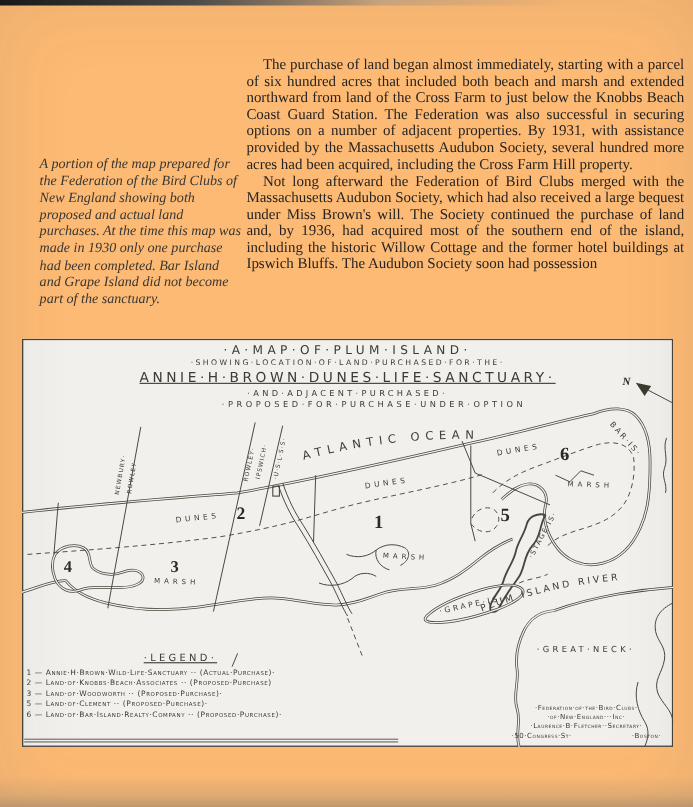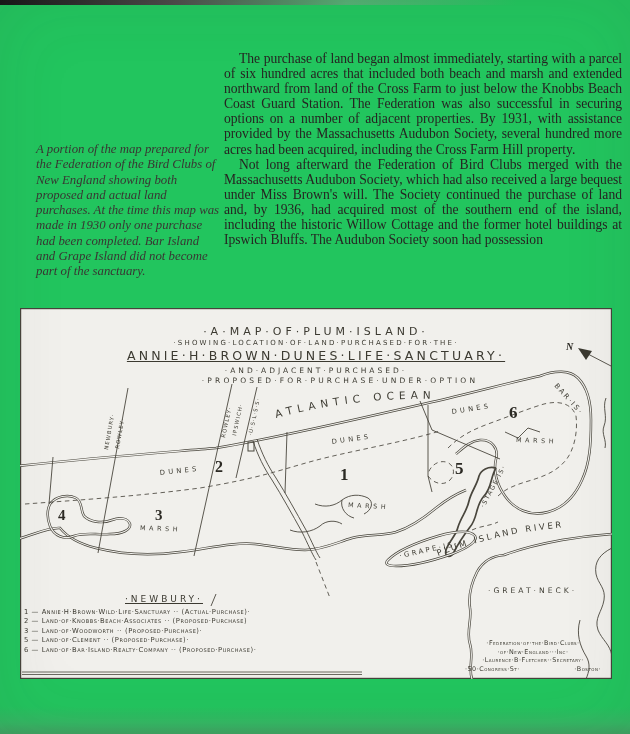--- a/index.html
+++ b/index.html
@@ -1,36 +1,36 @@
 <!DOCTYPE html>
 <html><head>
 <meta charset="utf-8">
 <style>
   html,body{margin:0;padding:0;}
-  .page{position:relative;width:630px;height:734px;background:#22c55e;overflow:hidden;
+  .page{position:relative;width:630px;height:734px;background:#fdba74;overflow:hidden;
         font-family:"Liberation Serif",serif;color:#262422;}
   .page::after{content:"";position:absolute;inset:0;pointer-events:none;
         box-shadow:inset 0 0 70px rgba(60,58,54,0.10);}
   .photo-top{position:absolute;top:0;left:0;width:100%;height:5px;
         background:linear-gradient(90deg,#161616 0%,#4d4c4a 28%,rgba(150,148,143,0.45) 55%,rgba(220,218,212,0) 82%);}
   .photo-bottom{position:absolute;bottom:0;left:0;width:100%;height:28px;
         background:linear-gradient(to bottom,rgba(130,128,124,0) 0%,rgba(130,128,124,0.18) 60%,rgba(110,108,104,0.38) 100%);}
 
   .body-text{position:absolute;left:224px;top:51px;width:398px;
         font-size:13.6px;line-height:15.1px;text-align:justify;}
   .body-text p{margin:0;text-indent:15px;}
 
   .caption{position:absolute;left:36px;top:142px;width:184px;
         font-style:italic;font-size:12.8px;line-height:15.3px;color:#393733;}
 
   .map-figure{position:absolute;left:20px;top:308px;width:592px;height:371px;background:#f1f0ec;}
   .map-figure svg{position:absolute;left:0;top:0;}
 
   .hand{font-family:"DejaVu Sans",sans-serif;color:#3c3a31;}
-  .map-title{position:absolute;left:0;top:18px;width:100%;text-align:center;line-height:1;}
+  .map-title{position:absolute;left:0;top:5px;width:100%;text-align:center;line-height:1;}
   .mt1{font-size:11px;letter-spacing:4px;margin-bottom:3px;}
   .mt2{font-size:7px;letter-spacing:2.2px;margin-bottom:3px;}
   .mt3{font-size:12.5px;letter-spacing:3.2px;margin-bottom:4px;text-decoration:underline;}
   .mt4{font-size:7.5px;letter-spacing:3px;margin-bottom:3px;}
   .mt5{font-size:7.5px;letter-spacing:3.2px;padding-left:48px;}
 
   .legend{position:absolute;left:4px;top:287px;width:350px;line-height:9.6px;}
   .legend-title{font-size:9px;letter-spacing:3px;text-decoration:underline;text-align:center;
         width:220px;margin:0 0 3px 30px;}
   .legend-entry{font-size:6.8px;letter-spacing:0.55px;font-variant:small-caps;white-space:nowrap;}
@@ -152,21 +152,21 @@
 
     <div class="map-title hand">
       <div class="mt1">·A·MAP·OF·PLUM·ISLAND·</div>
       <div class="mt2">·SHOWING·LOCATION·OF·LAND·PURCHASED·FOR·THE·</div>
       <div class="mt3">ANNIE·H·BROWN·DUNES·LIFE·SANCTUARY·</div>
       <div class="mt4">·AND·ADJACENT·PURCHASED·</div>
       <div class="mt5">·PROPOSED·FOR·PURCHASE·UNDER·OPTION</div>
     </div>
 
     <div class="legend hand">
-      <div class="legend-title">·NEWBURY·</div>
+      <div class="legend-title">·LEGEND·</div>
       <div class="legend-entry">1 — Annie·H·Brown·Wild·Life·Sanctuary ·· (Actual·Purchase)·</div>
       <div class="legend-entry">2 — Land·of·Knobbs·Beach·Associates ·· (Proposed·Purchase)</div>
       <div class="legend-entry">3 — Land·of·Woodworth ·· (Proposed·Purchase)·</div>
       <div class="legend-entry">5 — Land·of·Clement ·· (Proposed·Purchase)·</div>
       <div class="legend-entry">6 — Land·of·Bar·Island·Realty·Company ·· (Proposed·Purchase)·</div>
     </div>
 
     <div class="credit hand">
       <div class="cr">·Federation·of·the·Bird·Clubs·</div>
       <div class="cr u">·of·New·England···Inc·</div>

